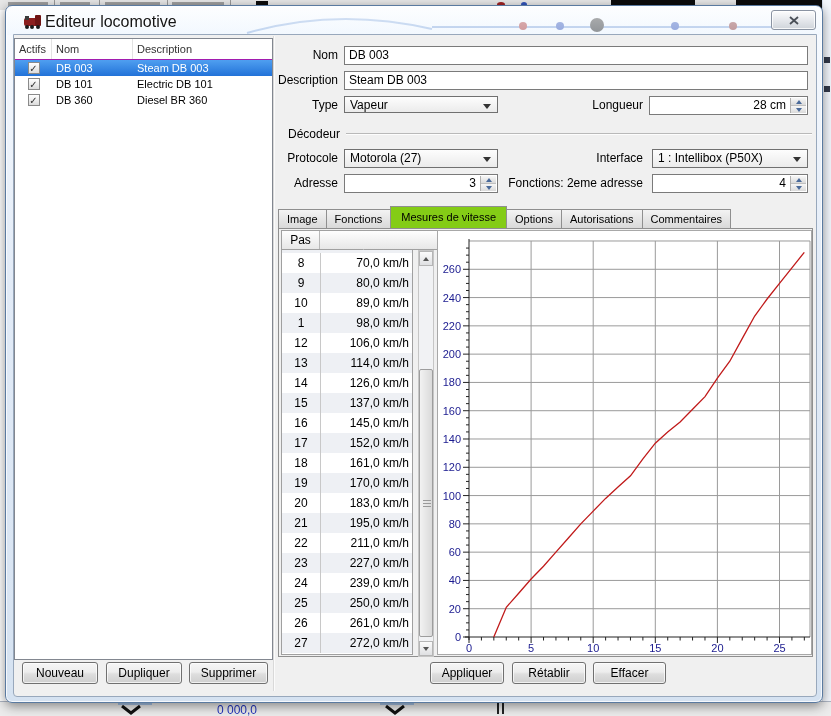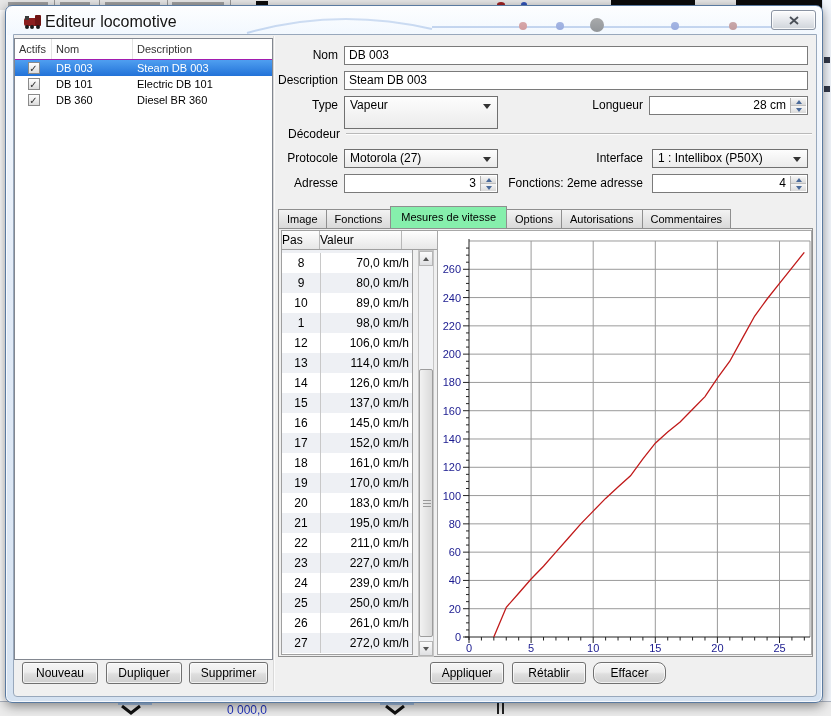--- a/index.html
+++ b/index.html
@@ -63,26 +63,26 @@
   .spin-btns div{flex:1;background:linear-gradient(180deg,#f7f7f7,#dadada);display:flex;align-items:center;justify-content:center;}
   .spin-btns div:first-child{border-bottom:1px solid #c0c0c0;}
   .tri-up{width:0;height:0;border-left:3px solid transparent;border-right:3px solid transparent;border-bottom:4px solid #4a6a9a;}
   .tri-dn{width:0;height:0;border-left:3px solid transparent;border-right:3px solid transparent;border-top:4px solid #4a6a9a;}
   .groupline{position:absolute;height:1px;background:#b9b9b9;box-shadow:0 1px 0 #fdfdfd;}
 
   
   .tabs{position:absolute;left:278px;top:206px;height:22px;display:flex;align-items:flex-end;}
   .tab{height:18px;line-height:18px;padding:0 8px;border:1px solid #8f8f8f;border-bottom:none;margin-right:-1px;
        background:linear-gradient(180deg,#f3f3f3,#d9d9d9);font-size:11px;position:relative;z-index:1;}
-  .tab.active{height:21px;line-height:21px;background:#86efac;z-index:3;padding:0 10px;}
+  .tab.active{height:21px;line-height:21px;background:#84cc16;z-index:3;padding:0 10px;}
   .tab-panel{left:278px;top:228px;width:535px;height:429px;background:#f0f0f0;border:1px solid #8f8f8f;box-sizing:border-box;z-index:2;}
 
   
   .st-header{left:281px;top:230px;width:160px;height:20px;display:flex;border:1px solid #a0a0a0;box-sizing:border-box;
-             background:linear-gradient(180deg,#fefefe,#e7e7e7);line-height:18px;z-index:3;}
+             background:linear-gradient(180deg,#fefefe,#e7e7e7);line-height:18px;text-align:center;z-index:3;flex-direction:column;}
   .st-header .h{border-right:1px solid #b8b8b8;box-sizing:border-box;}
   .st-body{left:281px;top:250px;width:132px;height:405px;background:#fff;border:1px solid #a0a0a0;border-top:none;
            box-sizing:border-box;overflow:hidden;z-index:3;}
   .st-sliver{height:3px;background:#eef0f4;}
   .st-row{display:flex;height:20px;line-height:20px;}
   .st-row.odd{background:#eef0f4;}
   .st-row .pas{width:39px;text-align:center;border-right:1px solid #c8c8c8;box-sizing:border-box;}
   .st-row .val{flex:1;text-align:right;padding-right:3px;}
 
   
@@ -126,21 +126,21 @@
     <div class="mark" style="top:57px;"></div>
     <div class="mark" style="top:86px;"></div>
   </div>
 
   <div class="abs bg-bottom">
     <div class="blue-smudge" style="left:118px;width:34px;"></div>
     <div class="blue-smudge" style="left:380px;width:34px;"></div>
     <svg class="abs" style="left:120px;top:3px;" width="22" height="10">
       <polyline points="2,1 11,8 20,1" fill="none" stroke="#111" stroke-width="3"></polyline>
     </svg>
-    <div class="bg-value" style="left:227px;">0 000,0</div>
+    <div class="bg-value" style="left:217px;">0 000,0</div>
     <svg class="abs" style="left:384px;top:3px;" width="22" height="10">
       <polyline points="2,1 11,8 20,1" fill="none" stroke="#111" stroke-width="3"></polyline>
     </svg>
     <div class="bg-bars">
       <span style="left:497px;"></span>
         <span style="left:502px;"></span>
     </div>
   </div>
 
   <div class="abs dialog">
@@ -207,21 +207,21 @@
     </div>
   </div>
 
   <div class="flabel" style="left:244px;top:48px;width:94px;">Nom</div>
   <div class="text-input" style="left:344px;top:46px;width:464px;height:19px;">DB 003</div>
 
   <div class="flabel" style="left:244px;top:73px;width:94px;">Description</div>
   <div class="text-input" style="left:344px;top:71px;width:464px;height:19px;">Steam DB 003</div>
 
   <div class="flabel" style="left:244px;top:98px;width:94px;">Type</div>
-  <div class="combo" style="left:344px;top:96px;width:154px;height:33px;">
+  <div class="combo" style="left:344px;top:96px;width:154px;height:17px;">
     <span>Vapeur</span>
     <span class="arrow"></span>
   </div>
 
   <div class="flabel" style="left:549px;top:98px;width:94px;">Longueur</div>
   <div class="spin" style="left:649px;top:96px;width:159px;height:19px;">
     <span>28 cm</span>
     <span class="spin-btns">
       <div>
           <span class="tri-up"></span>
@@ -514,15 +514,15 @@
         <line x1="366.34" y1="406" x2="366.34" y2="409.5" stroke="#222222" stroke-width="1"></line>
         <polyline points="55.8,406.0 68.3,376.3 80.7,362.2 93.1,348.0 105.5,335.3 117.9,321.1 130.4,307.0 142.8,292.9 155.2,280.1 167.6,267.4 180.0,256.1 192.5,244.8 204.9,227.8 217.3,212.2 229.7,200.9 242.1,191.0 254.6,178.3 267.0,165.6 279.4,147.2 291.8,130.2 304.2,107.6 316.7,85.0 329.1,68.0 341.5,52.4 353.9,36.9 366.3,21.3" fill="none" stroke="#c01a1a" stroke-width="1.3"></polyline>
       </svg>
   </div>
 
   <div class="btn" style="left:22px;top:662px;width:76px;">Nouveau</div>
   <div class="btn" style="left:106px;top:662px;width:76px;">Dupliquer</div>
   <div class="btn" style="left:189px;top:662px;width:79px;">Supprimer</div>
   <div class="btn" style="left:430px;top:662px;width:74px;">Appliquer</div>
   <div class="btn" style="left:512px;top:662px;width:74px;">Rétablir</div>
-  <div class="btn" style="left:593px;top:662px;width:73px;border-radius:8px;">Effacer</div>
+  <div class="btn" style="left:593px;top:662px;width:73px;">Effacer</div>
 
 </div>
 
 </body></html>

